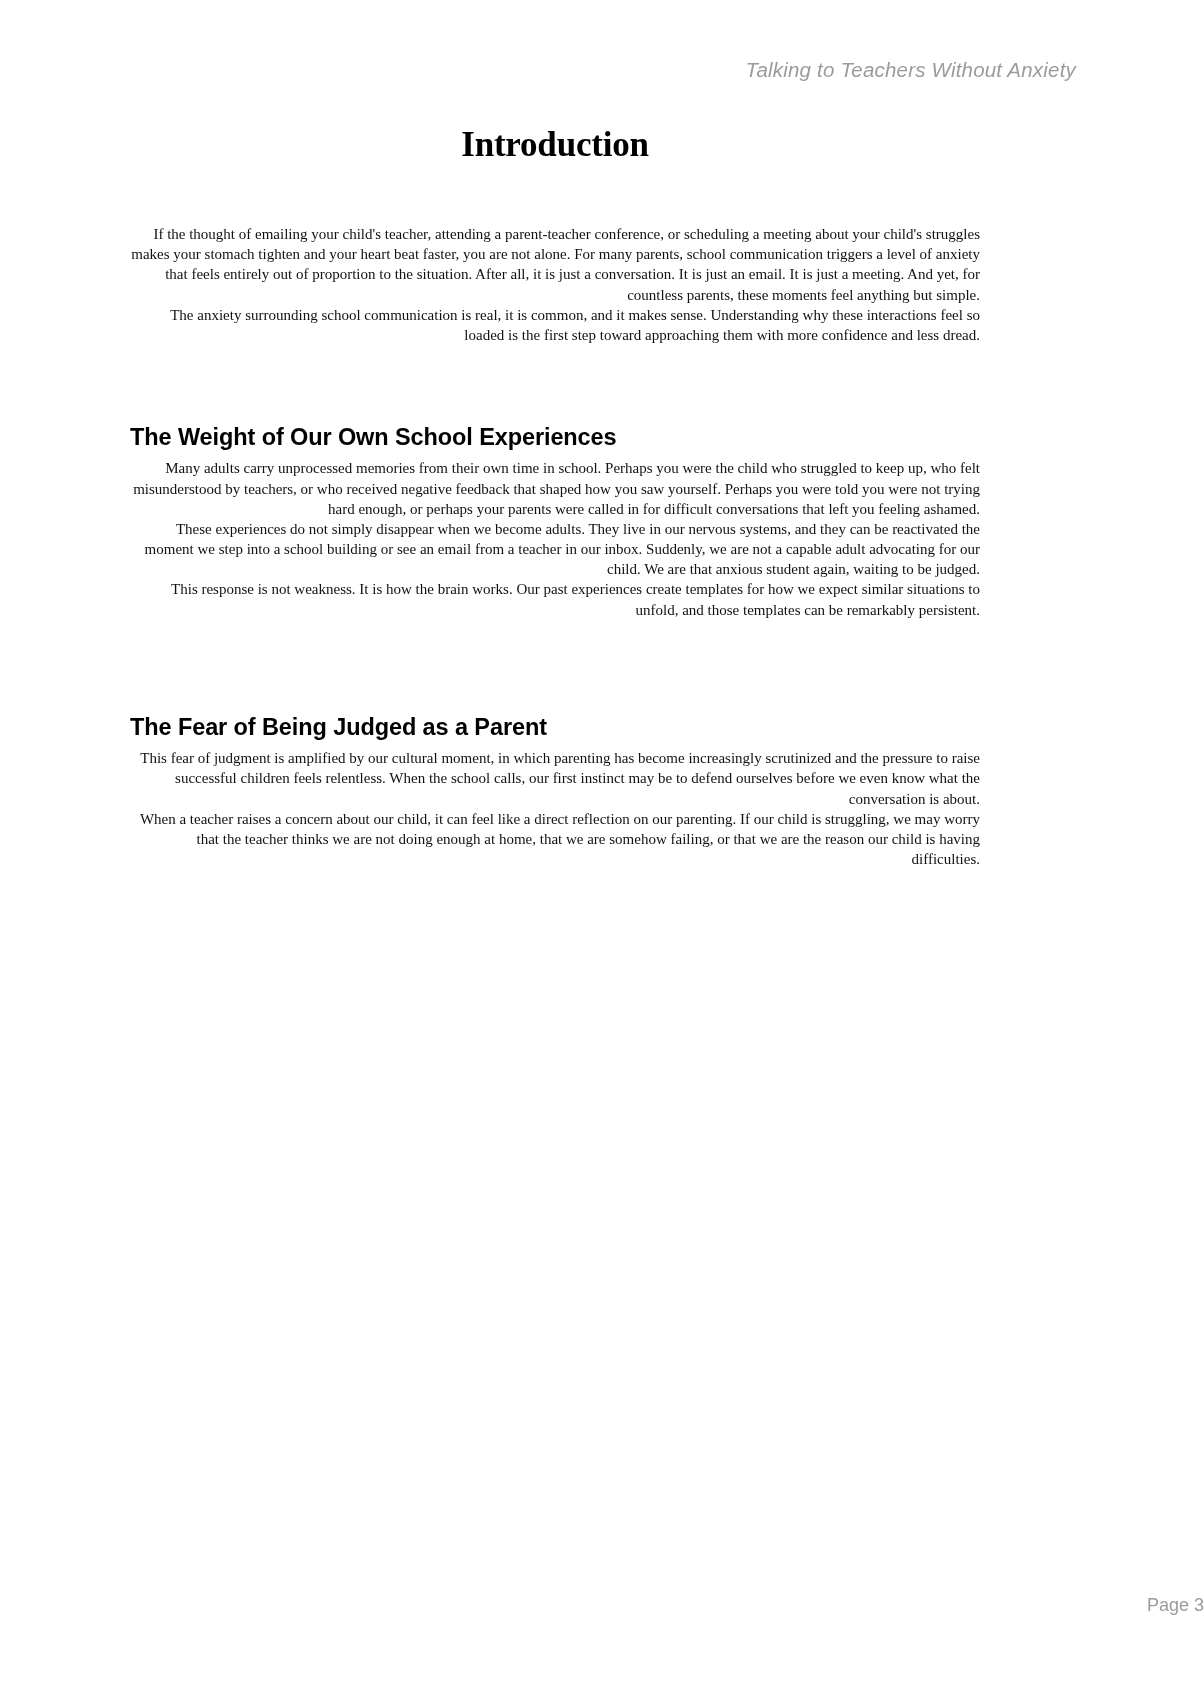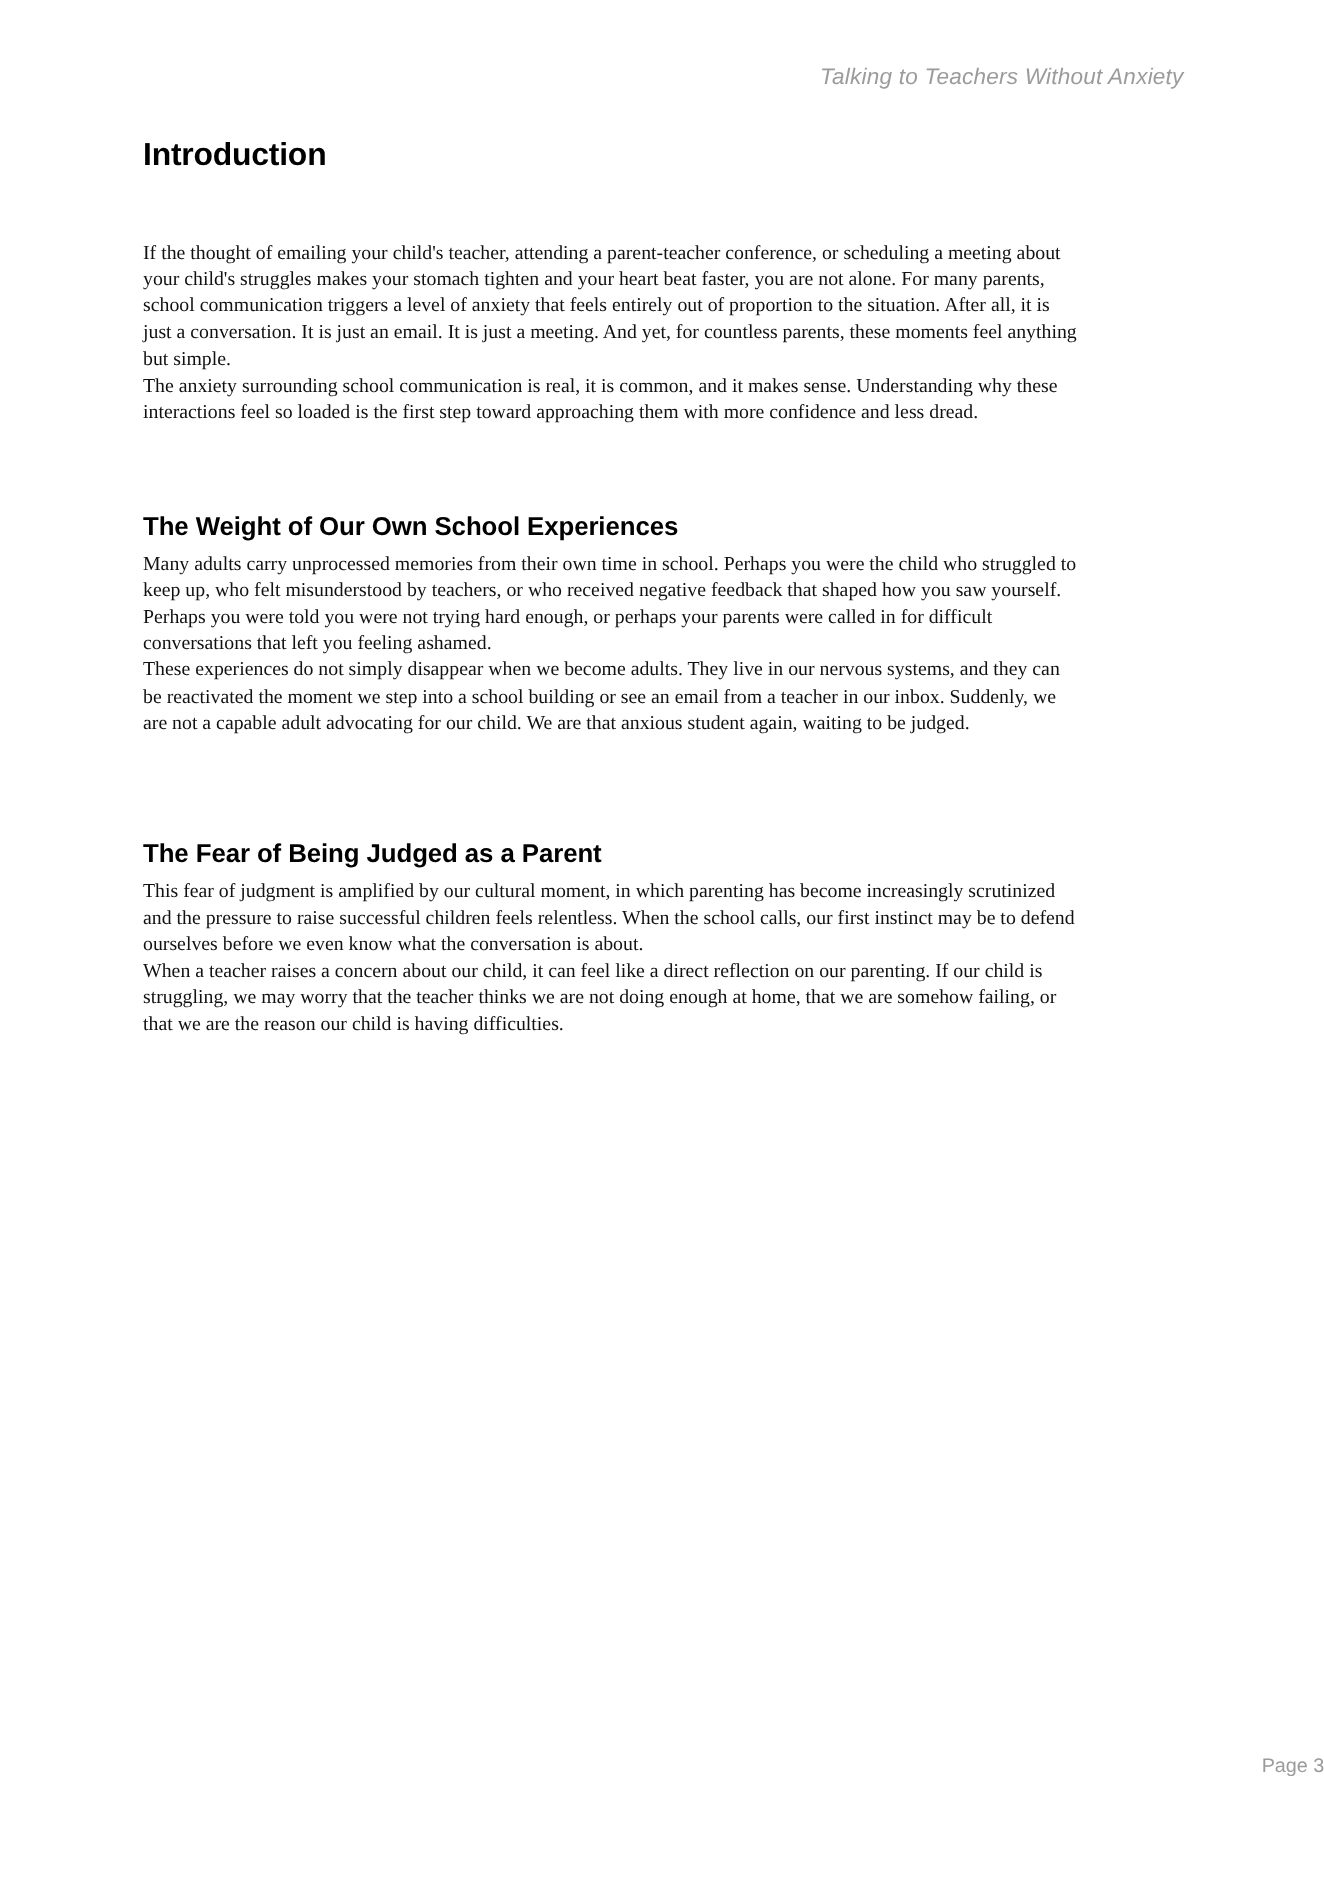--- a/index.html
+++ b/index.html
@@ -26,50 +26,51 @@
     letter-spacing: 0.2px;
     white-space: nowrap;
   }
   .content {
     position: absolute;
     left: 130px;
     top: 124px;
     width: 850px;
   }
   .doc-title {
-    font-family: Liberation Sans, sans-serif;
+    font-family: Liberation Serif, serif;
     font-weight: bold;
-    font-size: 29px;
+    font-size: 35px;
     color: #000000;
     margin: 0 0 0 0;
     letter-spacing: -0.2px;
     line-height: 1.2;
+    text-align: center;
   }
   .section {
     margin-top: 0;
   }
   .section-gap-1 { margin-top: 58px; }
   .section-gap-2 { margin-top: 78px; }
   .section-gap-3 { margin-top: 93px; }
   .section-heading {
     font-family: "Liberation Sans", sans-serif;
     font-weight: bold;
     font-size: 23.5px;
     color: #000000;
     margin: 0 0 6px 0;
     letter-spacing: -0.1px;
     line-height: 1.25;
   }
   .para {
     font-family: "Liberation Serif", serif;
-    font-size: 18px;
+    font-size: 15px;
     color: #111111;
     line-height: 1.345;
     margin: 0;
-    text-align: left;
+    text-align: right;
   }
   .footer {
     position: absolute;
     left: 0;
     right: 0;
     top: 1595px;
     text-align: right;
     font-family: "Liberation Sans", sans-serif;
     font-size: 18px;
     color: #9b9b9b;
@@ -89,20 +90,21 @@
 
     <div class="section section-gap-1">
       <p class="para">If the thought of emailing your child's teacher, attending a parent-teacher conference, or scheduling a meeting about your child's struggles makes your stomach tighten and your heart beat faster, you are not alone. For many parents, school communication triggers a level of anxiety that feels entirely out of proportion to the situation. After all, it is just a conversation. It is just an email. It is just a meeting. And yet, for countless parents, these moments feel anything but simple.</p>
       <p class="para">The anxiety surrounding school communication is real, it is common, and it makes sense. Understanding why these interactions feel so loaded is the first step toward approaching them with more confidence and less dread.</p>
     </div>
 
     <div class="section section-gap-2">
       <h2 class="section-heading">The Weight of Our Own School Experiences</h2>
       <p class="para">Many adults carry unprocessed memories from their own time in school. Perhaps you were the child who struggled to keep up, who felt misunderstood by teachers, or who received negative feedback that shaped how you saw yourself. Perhaps you were told you were not trying hard enough, or perhaps your parents were called in for difficult conversations that left you feeling ashamed.</p>
       <p class="para">These experiences do not simply disappear when we become adults. They live in our nervous systems, and they can be reactivated the moment we step into a school building or see an email from a teacher in our inbox. Suddenly, we are not a capable adult advocating for our child. We are that anxious student again, waiting to be judged.</p>
+      <p class="para">This response is not weakness. It is how the brain works. Our past experiences create templates for how we expect similar situations to unfold, and those templates can be remarkably persistent.</p>
     </div>
 
     <div class="section section-gap-3">
       <h2 class="section-heading">The Fear of Being Judged as a Parent</h2>
       <p class="para">This fear of judgment is amplified by our cultural moment, in which parenting has become increasingly scrutinized and the pressure to raise successful children feels relentless. When the school calls, our first instinct may be to defend ourselves before we even know what the conversation is about.</p>
       <p class="para">When a teacher raises a concern about our child, it can feel like a direct reflection on our parenting. If our child is struggling, we may worry that the teacher thinks we are not doing enough at home, that we are somehow failing, or that we are the reason our child is having difficulties.</p>
     </div>
 
   </div>
 

